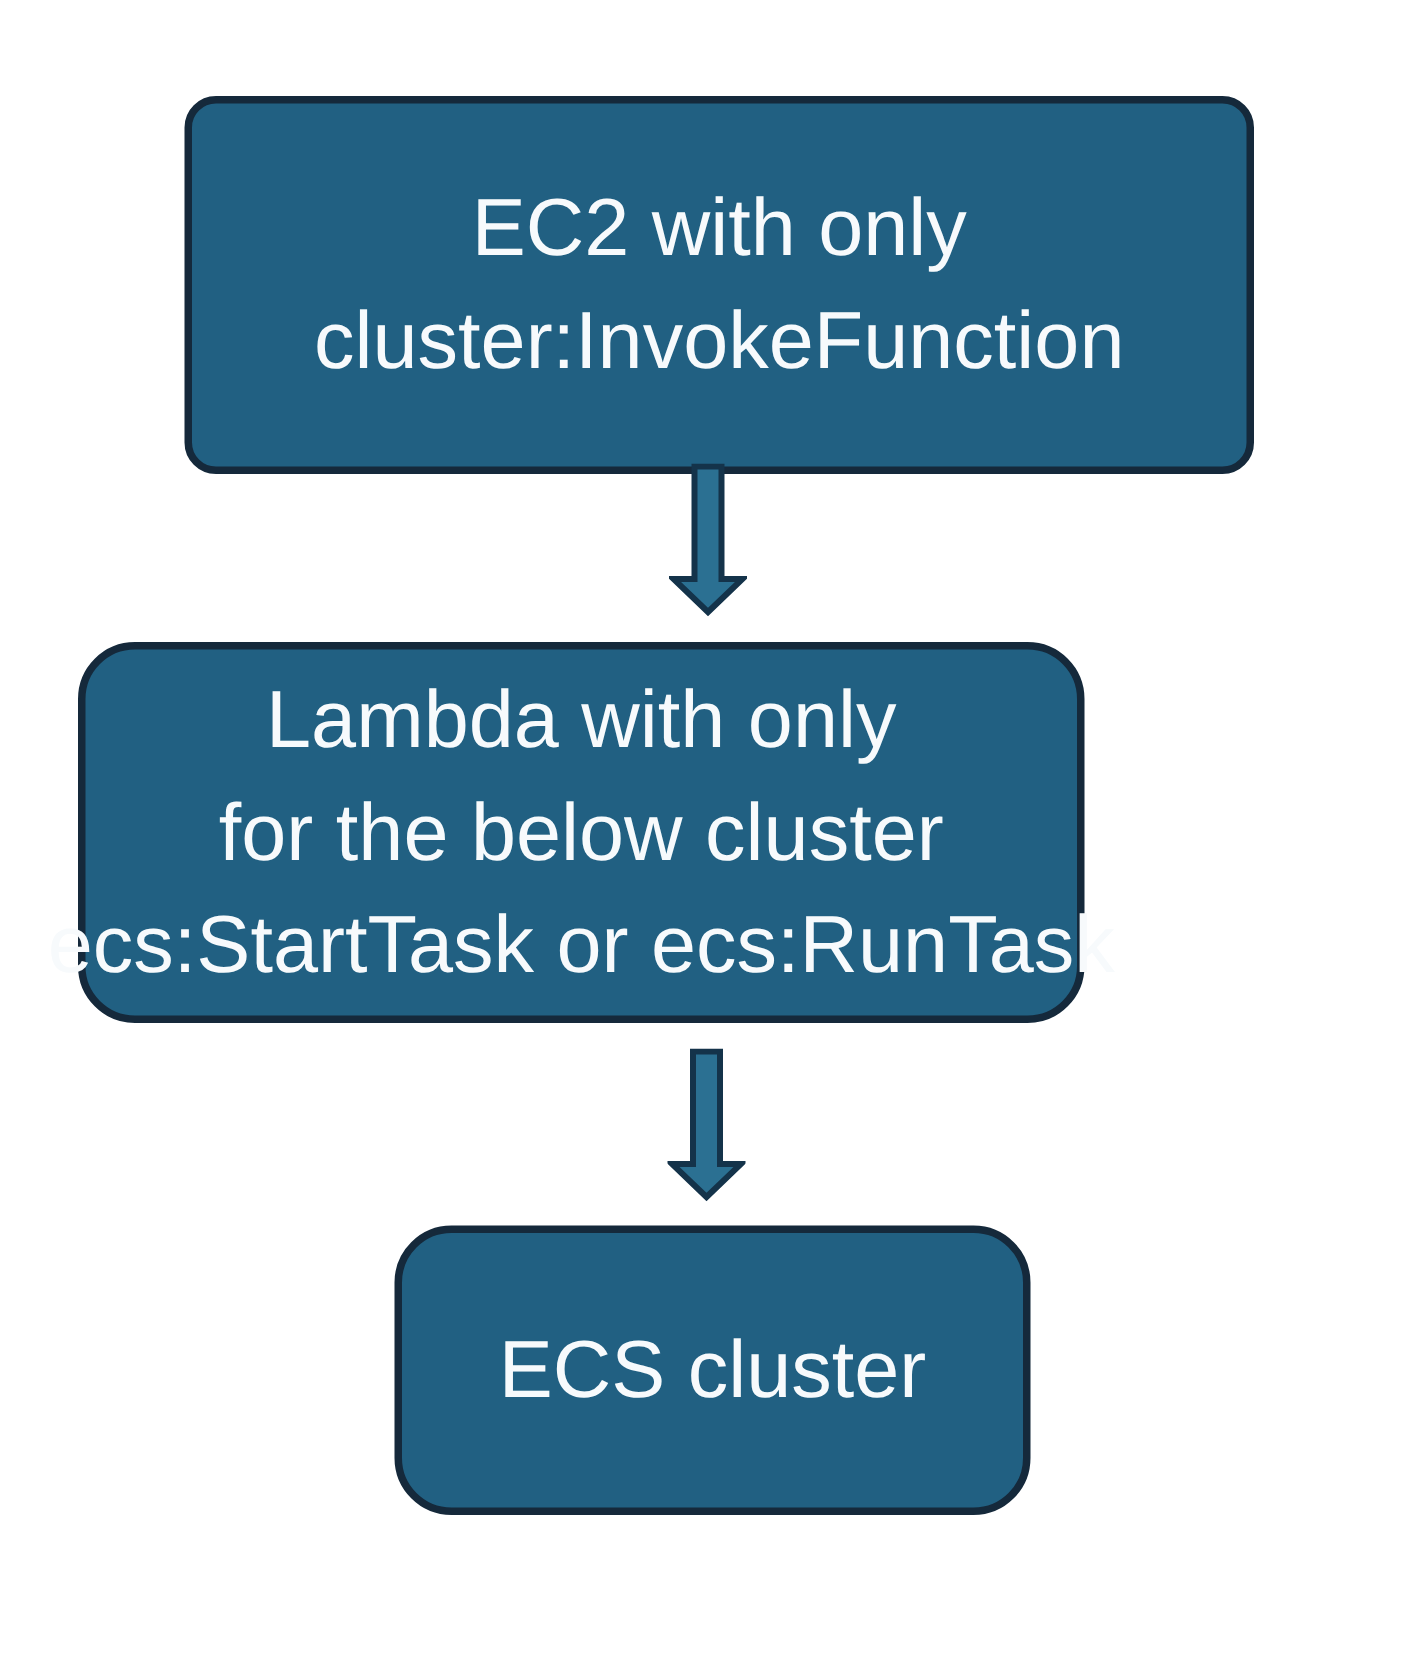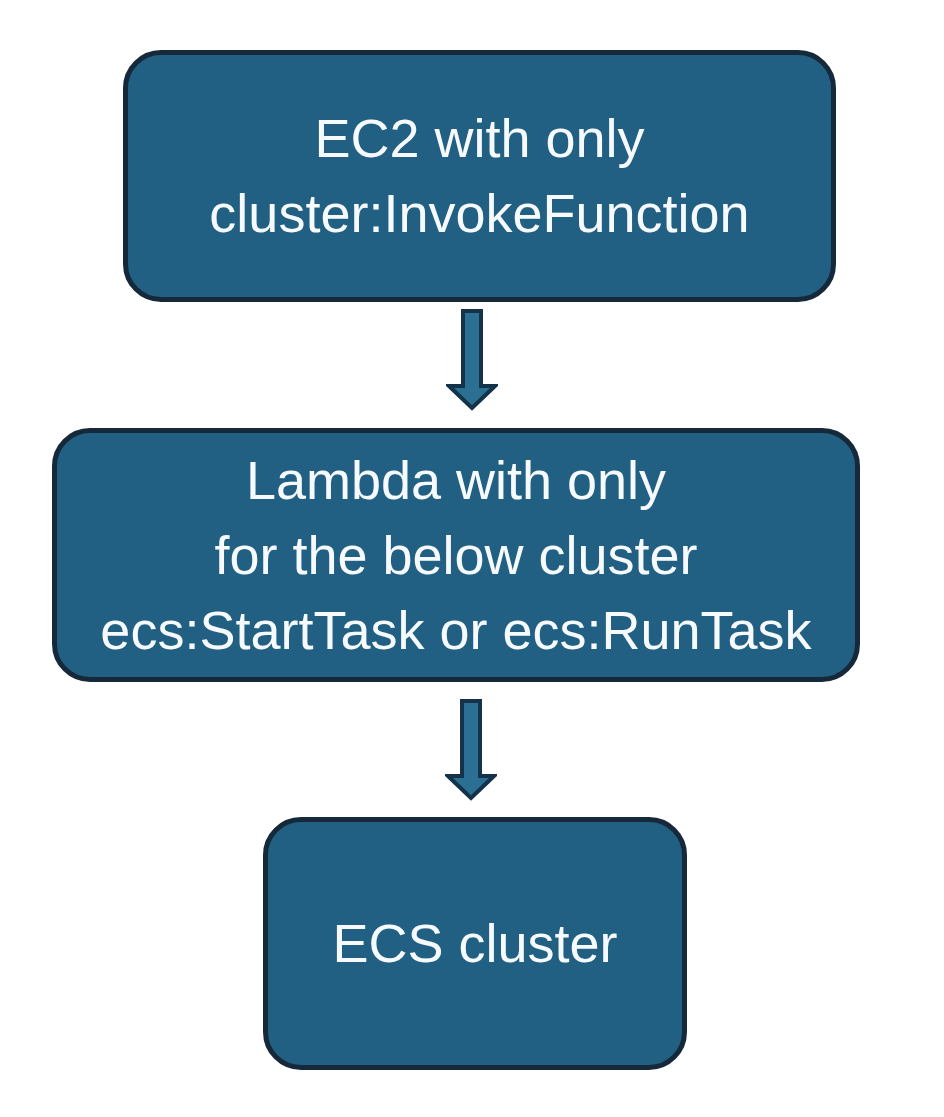--- a/index.html
+++ b/index.html
@@ -34,35 +34,36 @@
   .node .line {
     color: #f7fafc;
     font-size: 54px;
     line-height: 75px;
     white-space: nowrap;
     font-weight: 400;
     letter-spacing: 0px;
   }
   #node-ec2 {
     left: 123px;
-    top: 50px;
+    top: 64px;
     width: 713px;
     height: 252px;
+    border-radius: 21px;
   }
   #node-lambda {
     left: 52px;
     top: 428px;
-    width: 808px;
+    width: 671px;
     height: 254px;
   }
   #node-ecs {
     left: 263px;
     top: 817px;
     width: 424px;
-    height: 253px;
+    height: 193px;
   }
   .arrow {
     position: absolute;
     width: 52px;
     height: 102px;
   }
   #arrow-1 {
     left: 446px;
     top: 309px;
   }

